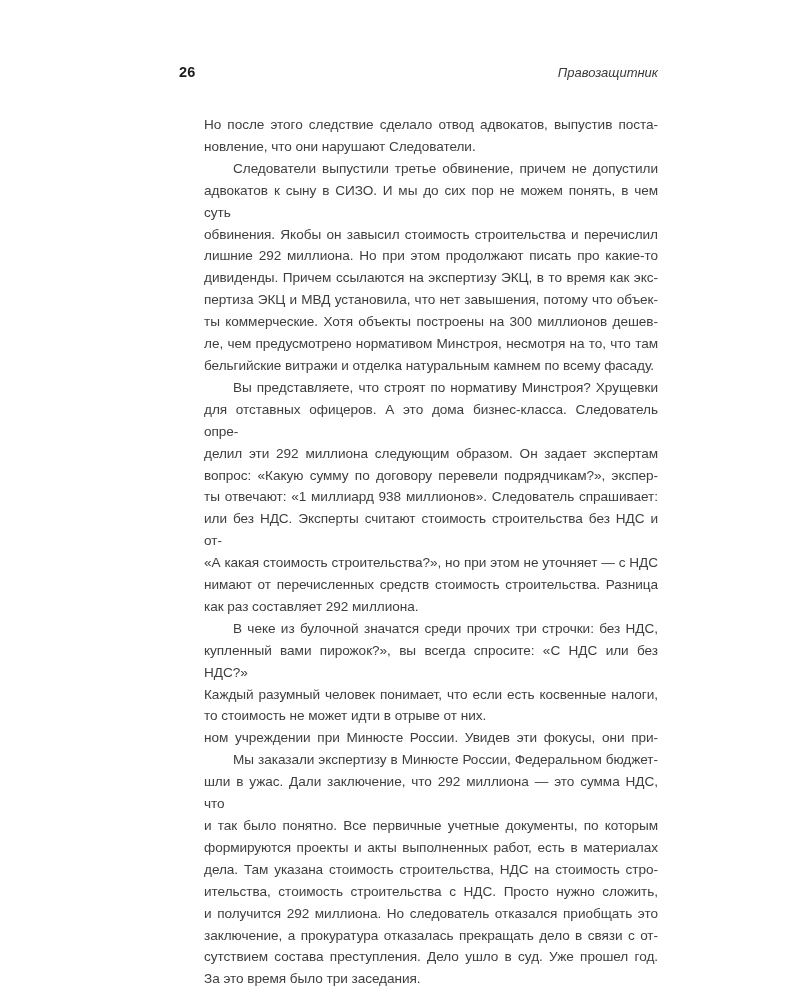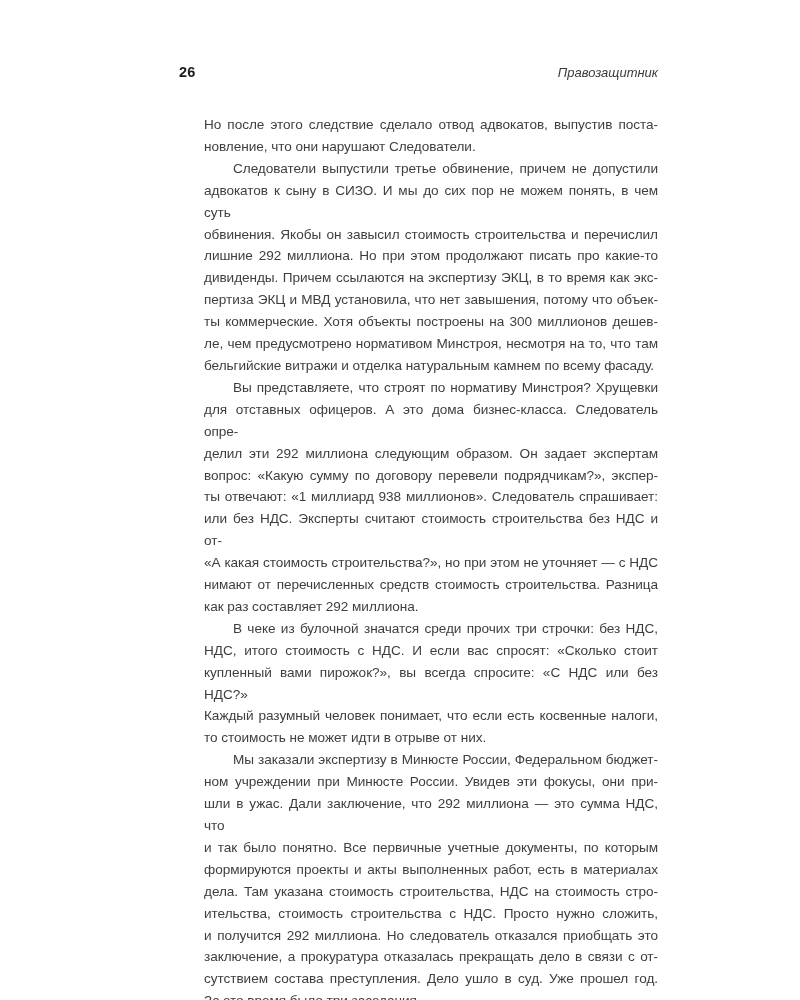--- a/index.html
+++ b/index.html
@@ -93,28 +93,27 @@
         <div class="text-line">делил эти 292 миллиона следующим образом. Он задает экспертам</div>
         <div class="text-line">вопрос: «Какую сумму по договору перевели подрядчикам?», экспер-</div>
         <div class="text-line">ты отвечают: «1 миллиард 938 миллионов». Следователь спрашивает:</div>
         <div class="text-line">или без НДС. Эксперты считают стоимость строительства без НДС и от-</div>
         <div class="text-line">«А какая стоимость строительства?», но при этом не уточняет — с НДС</div>
         <div class="text-line">нимают от перечисленных средств стоимость строительства. Разница</div>
         <div class="text-line para-end">как раз составляет 292 миллиона.</div>
       </div>
       <div class="paragraph">
         <div class="text-line first-indent">В чеке из булочной значатся среди прочих три строчки: без НДС,</div>
-        <div class="text-line">НДС, итого стоимость с НДС. И если вас спросят: «Сколько стоит</div>
         <div class="text-line">купленный вами пирожок?», вы всегда спросите: «С НДС или без НДС?»</div>
         <div class="text-line">Каждый разумный человек понимает, что если есть косвенные налоги,</div>
         <div class="text-line para-end">то стоимость не может идти в отрыве от них.</div>
       </div>
       <div class="paragraph">
+        <div class="text-line">ном учреждении при Минюсте России. Увидев эти фокусы, они при-</div>
         <div class="text-line first-indent">Мы заказали экспертизу в Минюсте России, Федеральном бюджет-</div>
-        <div class="text-line">ном учреждении при Минюсте России. Увидев эти фокусы, они при-</div>
         <div class="text-line">шли в ужас. Дали заключение, что 292 миллиона — это сумма НДС, что</div>
         <div class="text-line">и так было понятно. Все первичные учетные документы, по которым</div>
         <div class="text-line">формируются проекты и акты выполненных работ, есть в материалах</div>
         <div class="text-line">дела. Там указана стоимость строительства, НДС на стоимость стро-</div>
         <div class="text-line">ительства, стоимость строительства с НДС. Просто нужно сложить,</div>
         <div class="text-line">и получится 292 миллиона. Но следователь отказался приобщать это</div>
         <div class="text-line">заключение, а прокуратура отказалась прекращать дело в связи с от-</div>
         <div class="text-line">сутствием состава преступления. Дело ушло в суд. Уже прошел год.</div>
         <div class="text-line para-end">За это время было три заседания.</div>
       </div>

